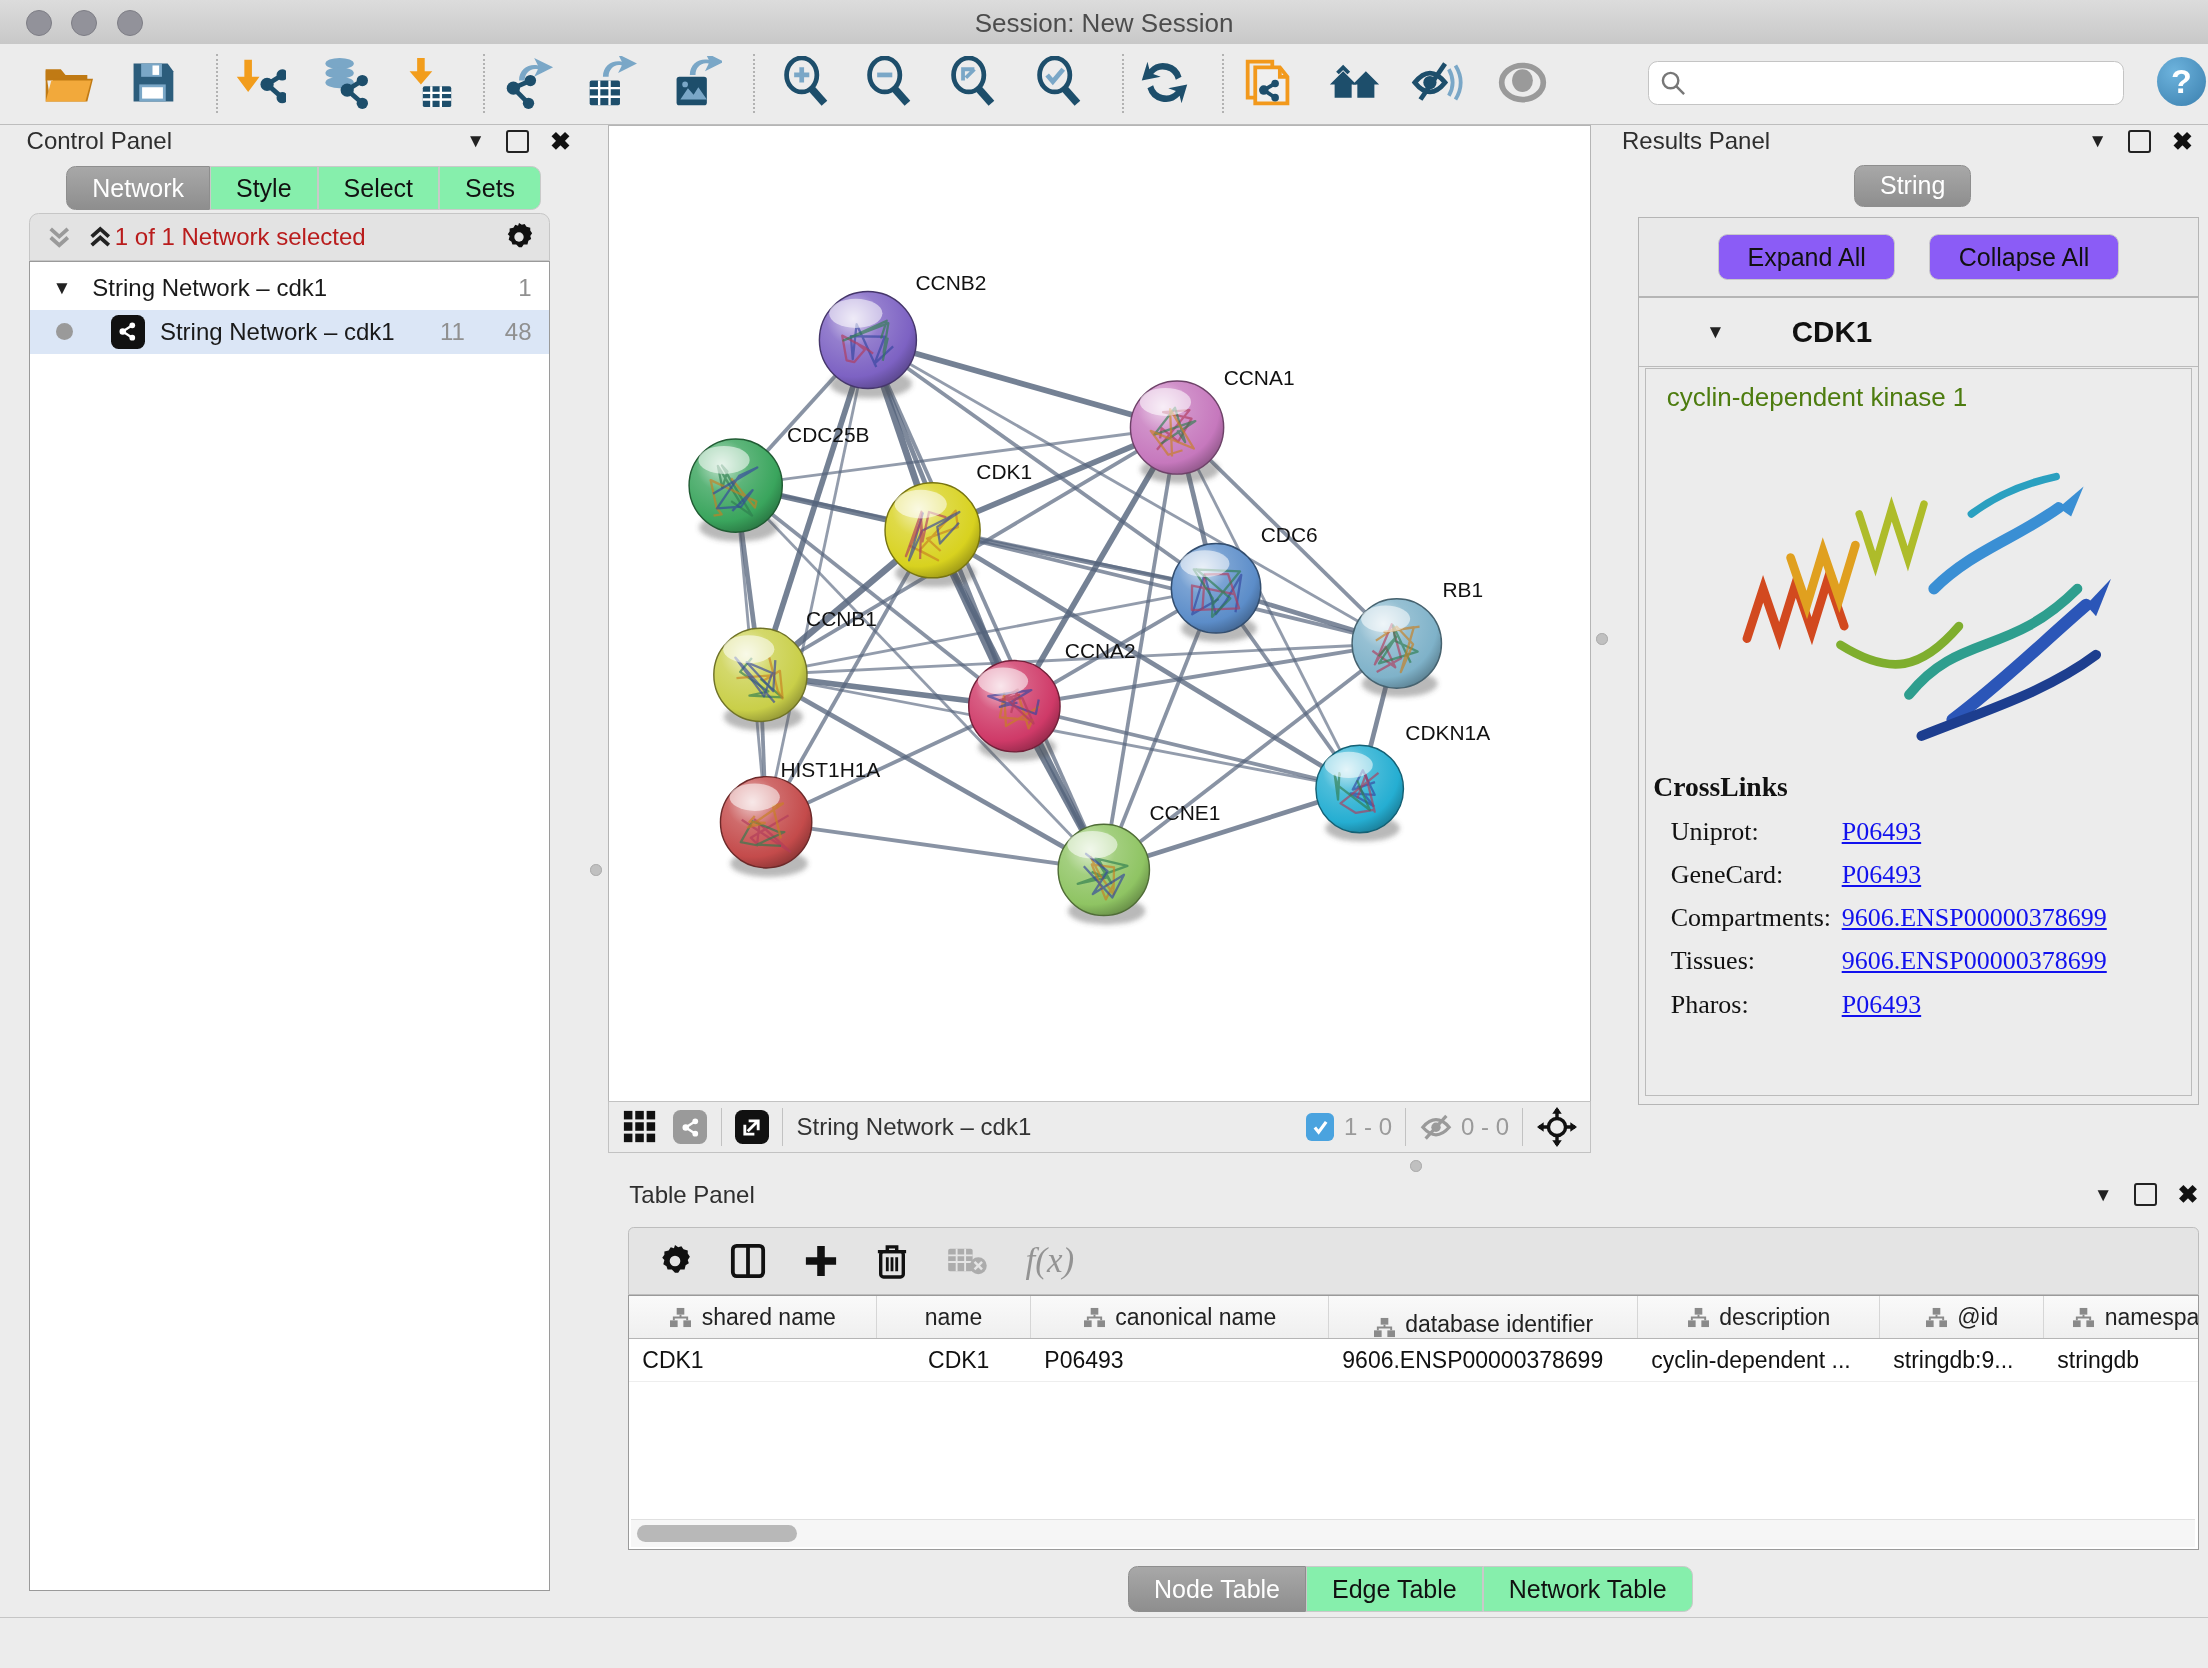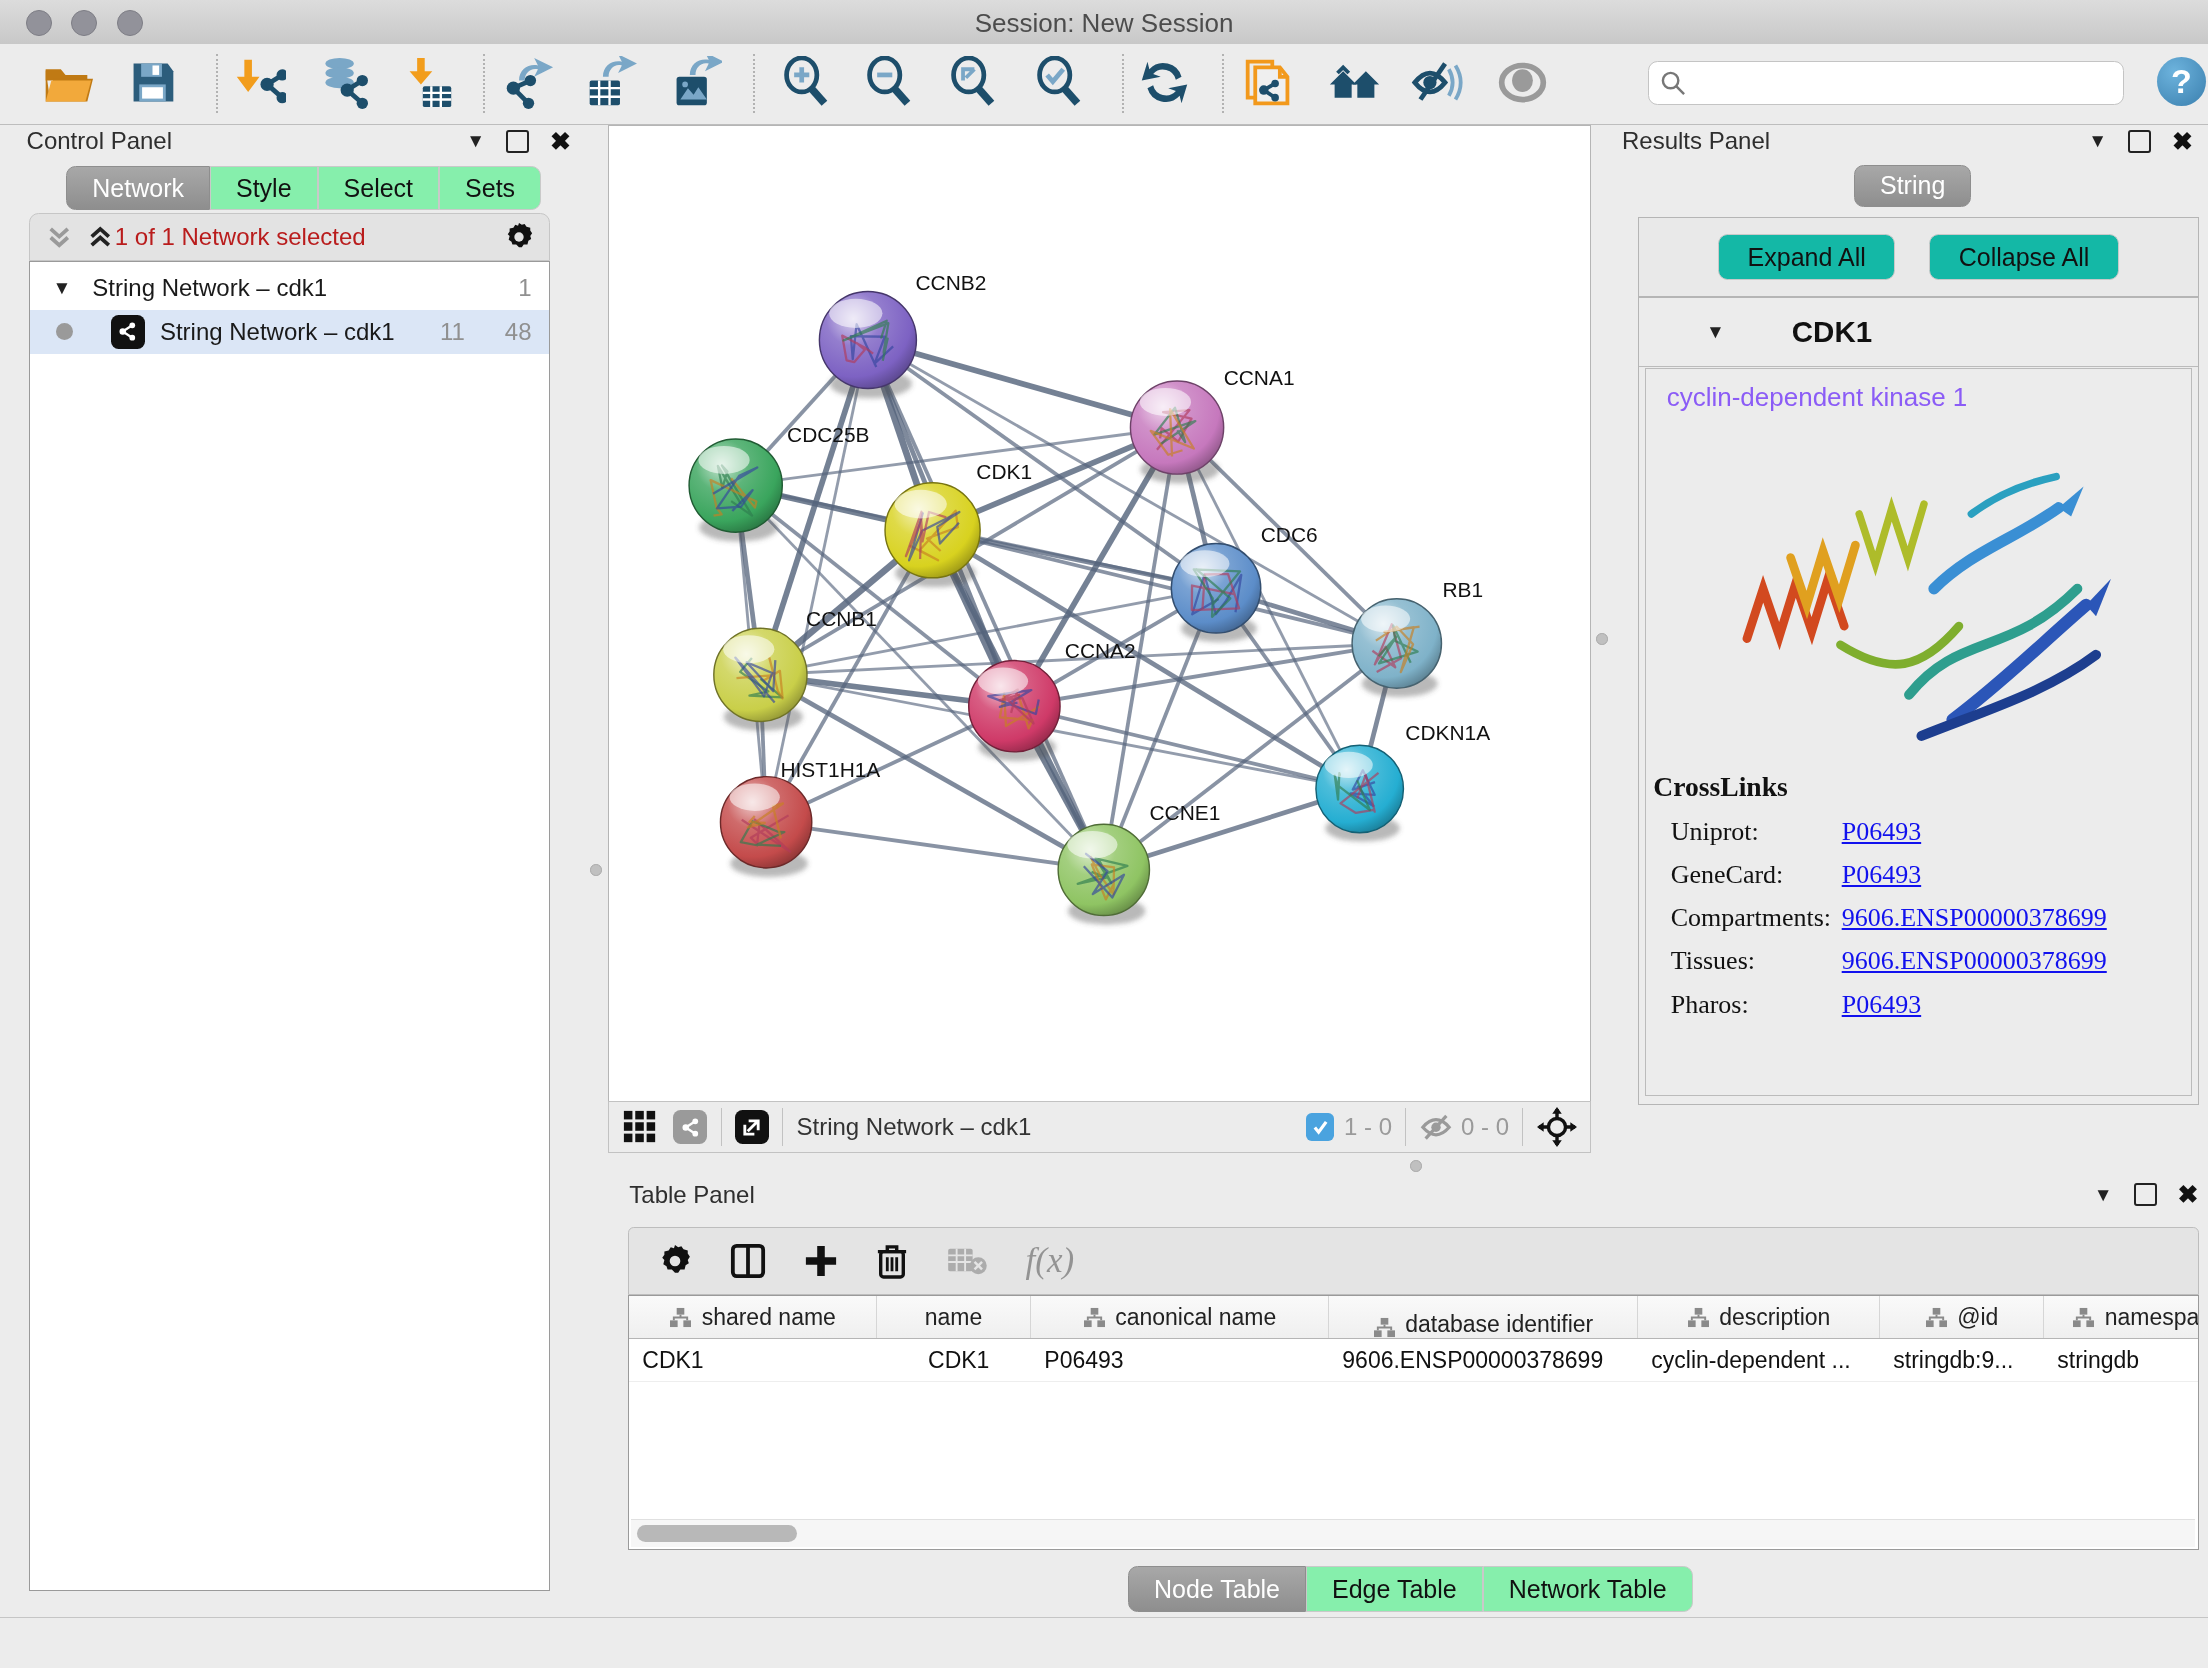--- a/index.html
+++ b/index.html
@@ -33,26 +33,26 @@
   #cp-row-net{background:#dbe6f6;}
   .shareicon{width:34px;height:34px;border-radius:7.6px;background:#111;display:inline-flex;align-items:center;justify-content:center;}
   
   #netcanvas{left:608px;top:125px;width:983px;height:977px;background:#fff;border:1px solid #b5b5b5;box-sizing:border-box;}
   #netbar{left:608px;top:1101px;width:983px;height:52px;background:#ececec;border:1px solid #c2c2c2;box-sizing:border-box;display:flex;align-items:center;padding:0 13.3px;}
   .nbsep{height:38px;border-left:1px solid #c2c2c2;margin:0 13.3px;}
   #netbar .title{font-size:24px;color:#333;}
   .cnt{font-size:24px;color:#9a9a9a;}
   
   #rp-box1{left:1638px;top:217px;width:561px;height:80px;background:#e9e9e9;border:1.9px solid #b5b5b5;box-sizing:border-box;display:flex;align-items:center;justify-content:center;gap:34px;}
-  .rbtn{background:#14b8a6;border:1px solid #c9c9c9;border-radius:9.5px;font-size:25px;padding:7.6px 28.5px;cursor:pointer;color:#111;}
+  .rbtn{background:#8b5cf6;border:1px solid #c9c9c9;border-radius:9.5px;font-size:25px;padding:7.6px 28.5px;cursor:pointer;color:#111;}
   #rp-card{left:1638px;top:297px;width:561px;height:808px;background:#ececec;border:1.9px solid #b5b5b5;box-sizing:border-box;}
   #rp-card-inner{position:absolute;left:5.7px;top:70px;right:5.7px;bottom:7.6px;border:1px solid #bbb;background:#ececec;}
   #rp-head{position:absolute;left:0;top:0;width:100%;height:68px;display:flex;align-items:center;border-bottom:1px solid #bbb;}
   #rp-protname{font-size:29.5px;font-weight:bold;color:#111;}
-  #rp-desc{font-size:26px;color:#8b5cf6;}
+  #rp-desc{font-size:26px;color:#4d7c0f;}
   .serif{font-family:"Liberation Serif",serif;}
   #crosslinks{font-size:26px;color:#111;}
   .xl-row{display:flex;margin:13.3px 0 13.3px 25px;}
   .xl-label{width:171px;color:#111;}
   .xl-link{color:#1111ee;text-decoration:underline;cursor:pointer;}
   
   #tp-toolbar{left:628px;top:1227px;width:1571px;height:68px;background:#e4e4e4;border:1px solid #bdbdbd;border-radius:5.7px 5.7px 0 0;box-sizing:border-box;display:flex;align-items:center;gap:38px;padding-left:28.5px;}
   #tp-table{left:628px;top:1295px;width:1571px;height:255px;background:#fff;border:1.9px solid #9a9a9a;box-sizing:border-box;overflow:hidden;}
   #tp-header{display:flex;height:42px;background:linear-gradient(#fafafa,#efefef);border-bottom:1.9px solid #b5b5b5;}
   .th{display:flex;align-items:center;justify-content:center;gap:9.5px;font-size:23px;color:#222;border-right:1px solid #d6d6d6;box-sizing:border-box;overflow:hidden;white-space:nowrap;}

